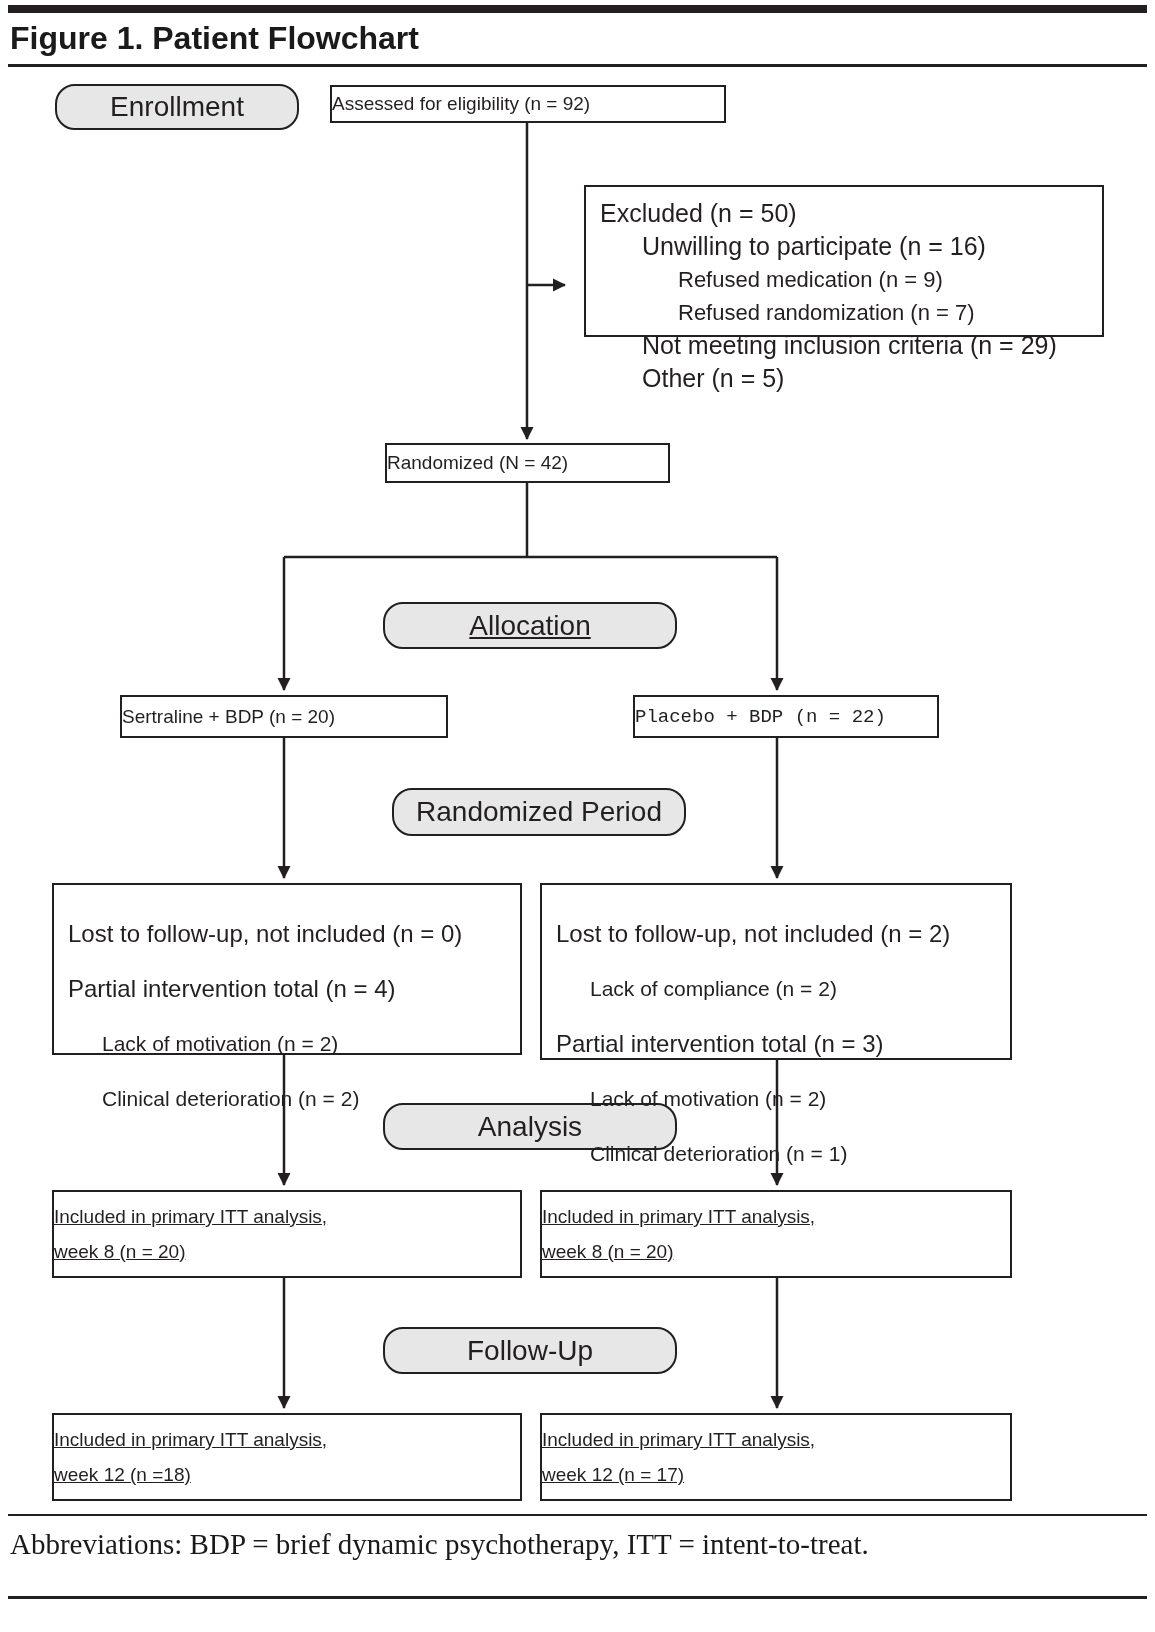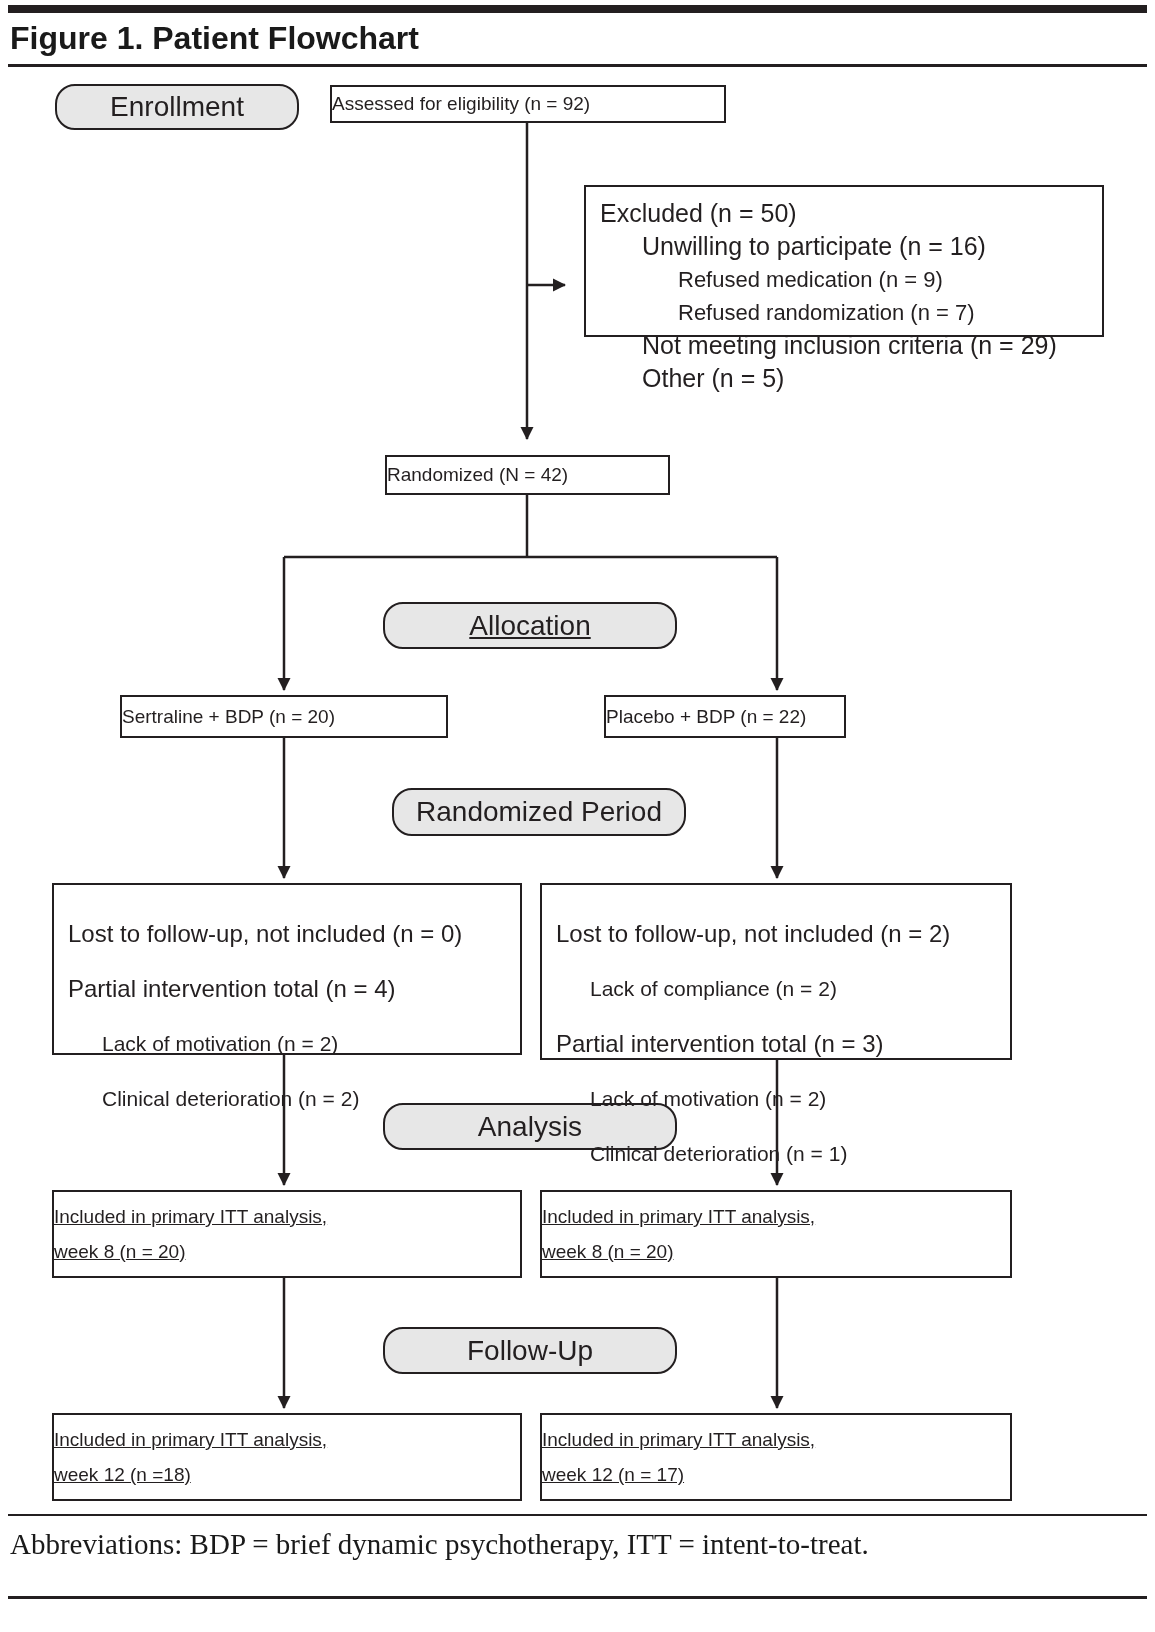--- a/index.html
+++ b/index.html
@@ -112,28 +112,28 @@
 
   <div class="box multi" style="left:570px;top:185px;width:520px;height:152px;margin-left:14px;">
     <div class="line">Excluded (n = 50)</div>
     <div class="line ind1">Unwilling to participate (n = 16)</div>
     <div class="line ind2 small">Refused medication (n = 9)</div>
     <div class="line ind2 small">Refused randomization (n = 7)</div>
     <div class="line ind1">Not meeting inclusion criteria (n = 29)</div>
     <div class="line ind1">Other (n = 5)</div>
   </div>
 
-  <div class="box center" style="left:385px;top:455px;width:285px;height:40px;">
+  <div class="box center" style="left:385px;top:443px;width:285px;height:40px;">
     <span>Randomized (N = 42)</span>
   </div>
 
   <div class="box center" style="left:120px;top:695px;width:328px;height:43px;">
     <span>Sertraline + BDP (n = 20)</span>
   </div>
-  <div class="box center" style="left:604px;top:695px;width:242px;height:43px;">
+  <div class="box center" style="left:633px;top:695px;width:306px;height:43px;font-family:Liberation Mono, monospace;">
     <span>Placebo + BDP (n = 22)</span>
   </div>
 
   <div class="box multi loss" style="left:52px;top:883px;width:470px;height:172px;">
     <div class="line">Lost to follow-up, not included (n = 0)</div>
     <div class="line">Partial intervention total (n = 4)</div>
     <div class="line ind1s small">Lack of motivation (n = 2)</div>
     <div class="line ind1s small">Clinical deterioration (n = 2)</div>
   </div>
   <div class="box multi loss" style="left:540px;top:883px;width:472px;height:177px;">

